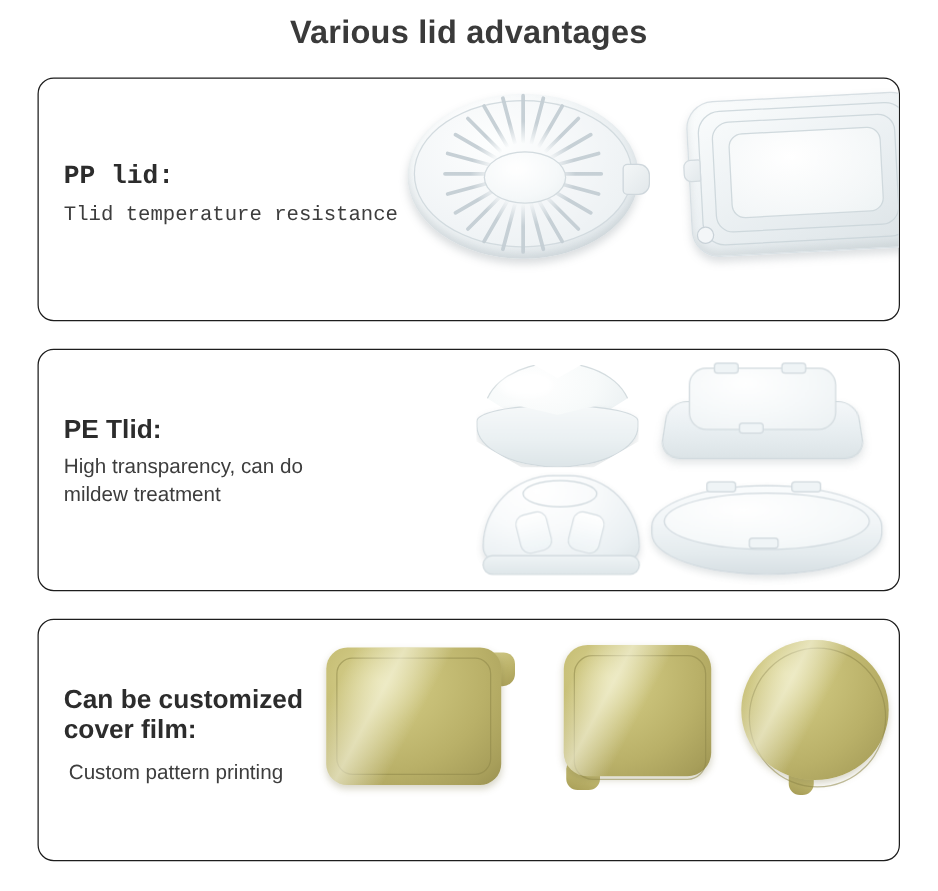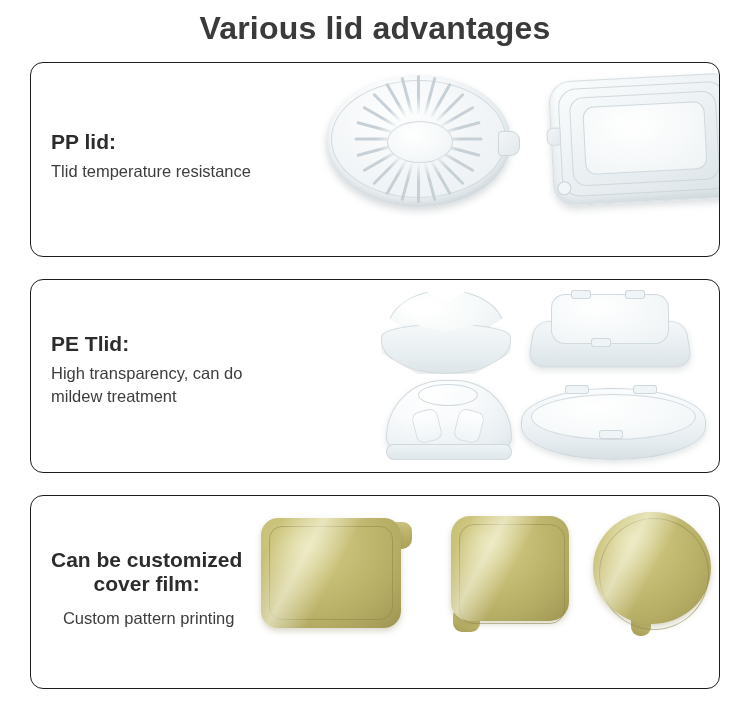--- a/index.html
+++ b/index.html
@@ -15,21 +15,21 @@
     overflow: hidden;
     position: relative;
   }
 
   .page-title {
     position: absolute;
     top: 10px;
     left: 0;
     width: 750px;
     text-align: center;
-    font-size: 32px;
+    font-size: 26px;
     font-weight: bold;
     color: #3a3a3a;
     letter-spacing: 0.2px;
   }
 
   .panel {
     position: absolute;
     left: 30px;
     width: 690px;
     border: 1.5px solid #1d1d1d;
@@ -56,23 +56,23 @@
     white-space: pre-line;
   }
   .panel-sub {
     font-size: 16.5px;
     font-weight: normal;
     color: #3d3d3d;
     line-height: 1.45;
     margin: 0;
     white-space: pre-line;
   }
-  #panel-pp .panel-text   { top: 67px; }
+  #panel-pp .panel-text   { top: 67px; font-family: Liberation Mono, monospace; }
   #panel-pe .panel-text   { top: 52px; }
-  #panel-gold .panel-text { top: 52px; text-align: center; }
+  #panel-gold .panel-text { top: 52px; }
   #panel-gold .panel-sub  { padding-left: 4px; padding-top: 6px; }
 
   .art { position: absolute; }
 
   
   .plastic {
     background:
       radial-gradient(ellipse at 32% 26%, #ffffff 0%, #f6f8f9 42%, #e7ecee 78%, #dde3e6 100%);
     box-shadow: 0 2px 5px rgba(120,130,135,0.22);
   }

